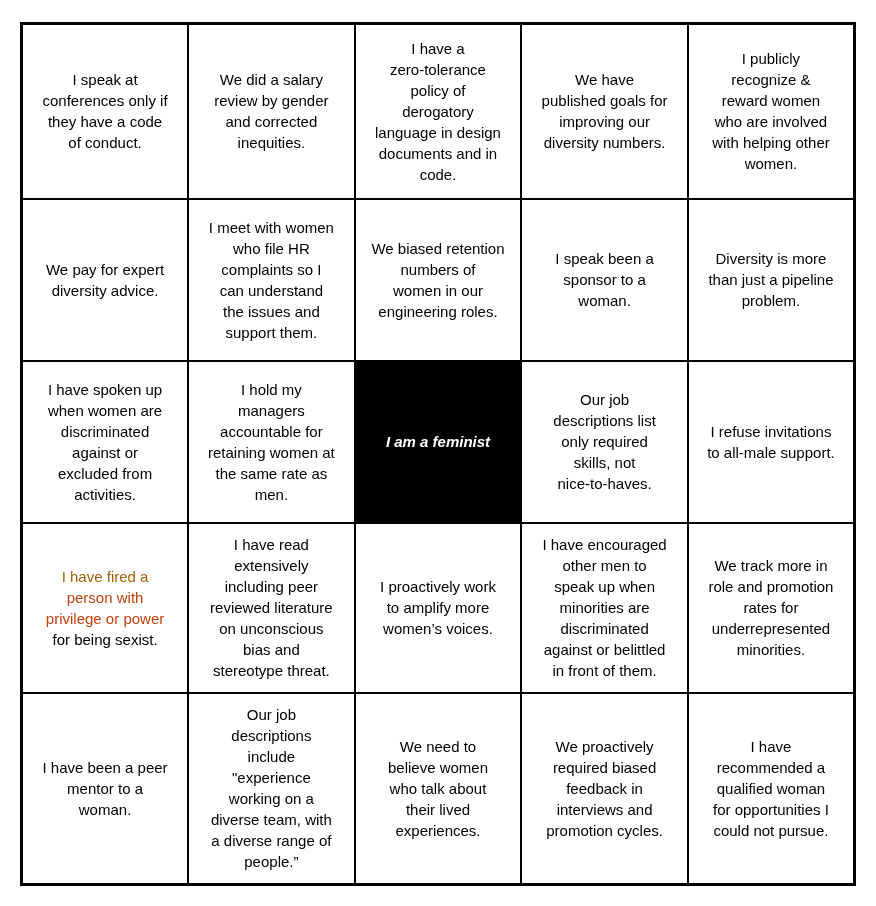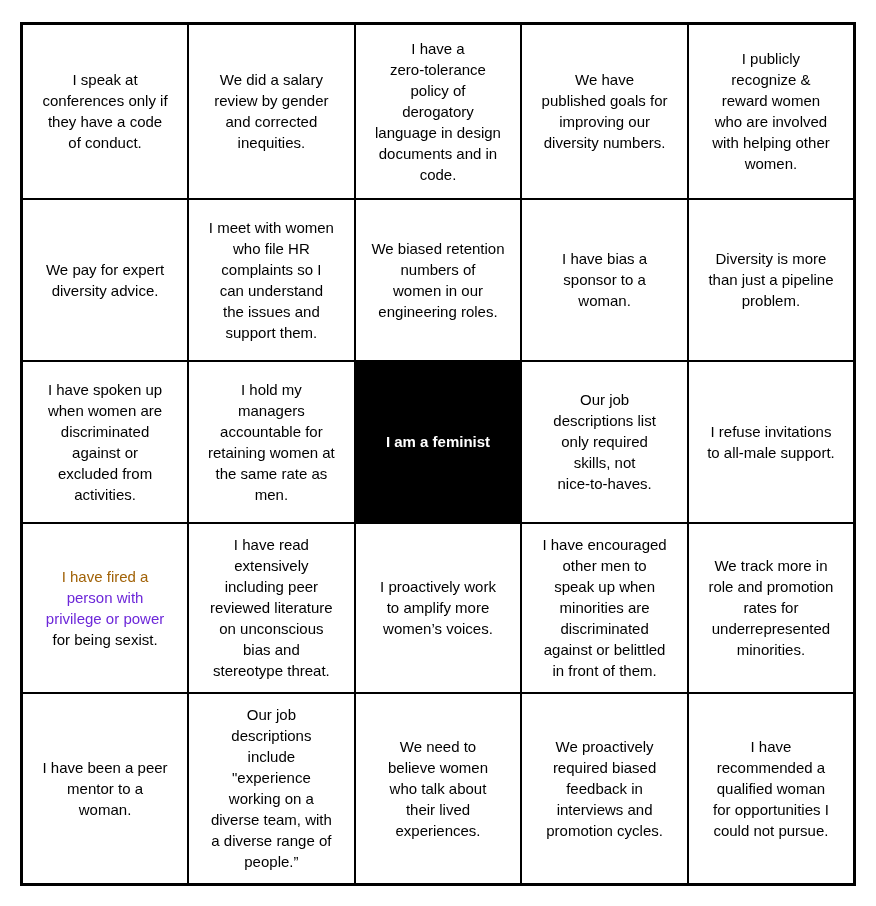--- a/index.html
+++ b/index.html
@@ -42,20 +42,21 @@
     font-size: 15px;
     line-height: 1.4;
     color: var(--text-color);
     white-space: pre-line;
     overflow: hidden;
   }
   td.cell.free {
     background: var(--free-bg);
     color: var(--free-text);
     font-weight: 700;
+    font-style: italic;
   }
 </style>
 </head>
 <body>
 
 <div class="page">
   <table class="bingo-table">
     <tbody id="grid-body">
         <tr>
           <td class="cell">I speak at
@@ -90,21 +91,21 @@
           <td class="cell">I meet with women
 who file HR
 complaints so I
 can understand
 the issues and
 support them.</td>
           <td class="cell">We biased retention
 numbers of
 women in our
 engineering roles.</td>
-          <td class="cell">I have bias a
+          <td class="cell">I speak been a
 sponsor to a
 woman.</td>
           <td class="cell">Diversity is more
 than just a pipeline
 problem.</td>
         </tr>
         <tr>
           <td class="cell">I have spoken up
 when women are
 discriminated
@@ -121,21 +122,21 @@
           <td class="cell">Our job
 descriptions list
 only required
 skills, not
 nice-to-haves.</td>
           <td class="cell">I refuse invitations
 to all-male support.</td>
         </tr>
         <tr>
           <td class="cell"><span style="color: #a16207;">I have fired a
-</span><span style="color: #6d28d9;">person with
+</span><span style="color: #c2410c;">person with
 privilege or power</span><span style="color: rgb(0, 0, 0);">
 for being sexist.</span></td>
           <td class="cell">I have read
 extensively
 including peer
 reviewed literature
 on unconscious
 bias and
 stereotype threat.</td>
           <td class="cell">I proactively work

